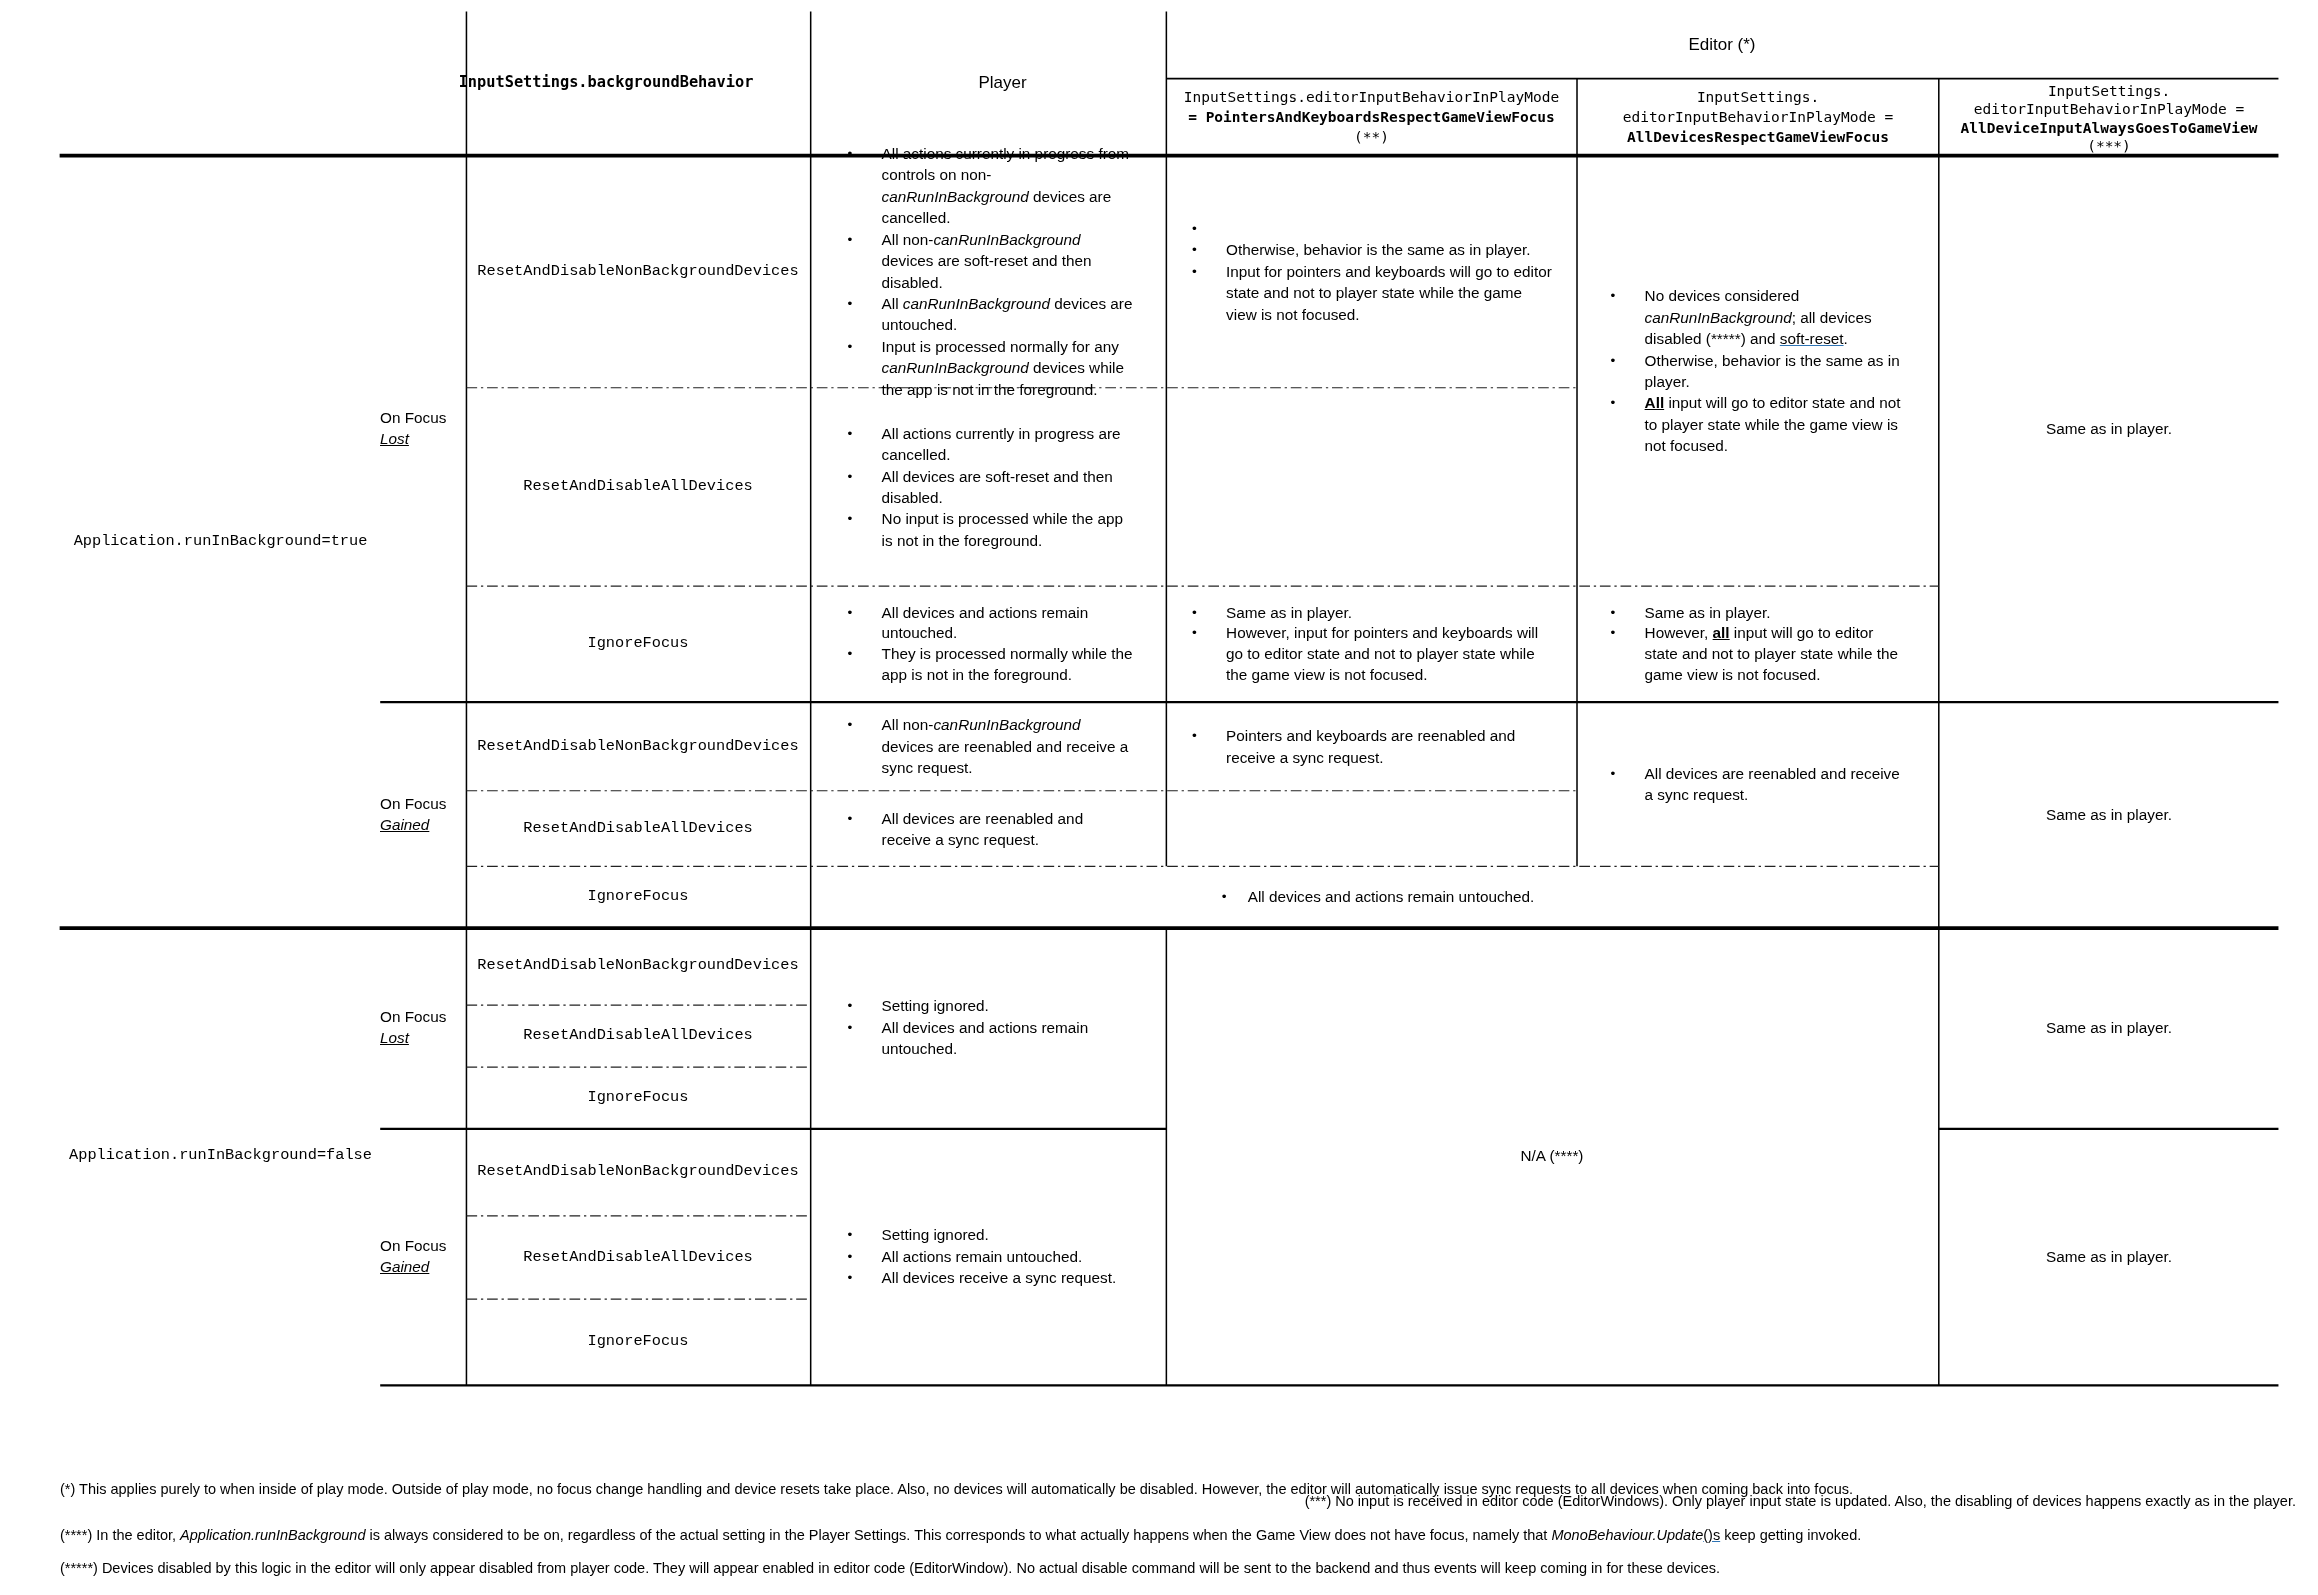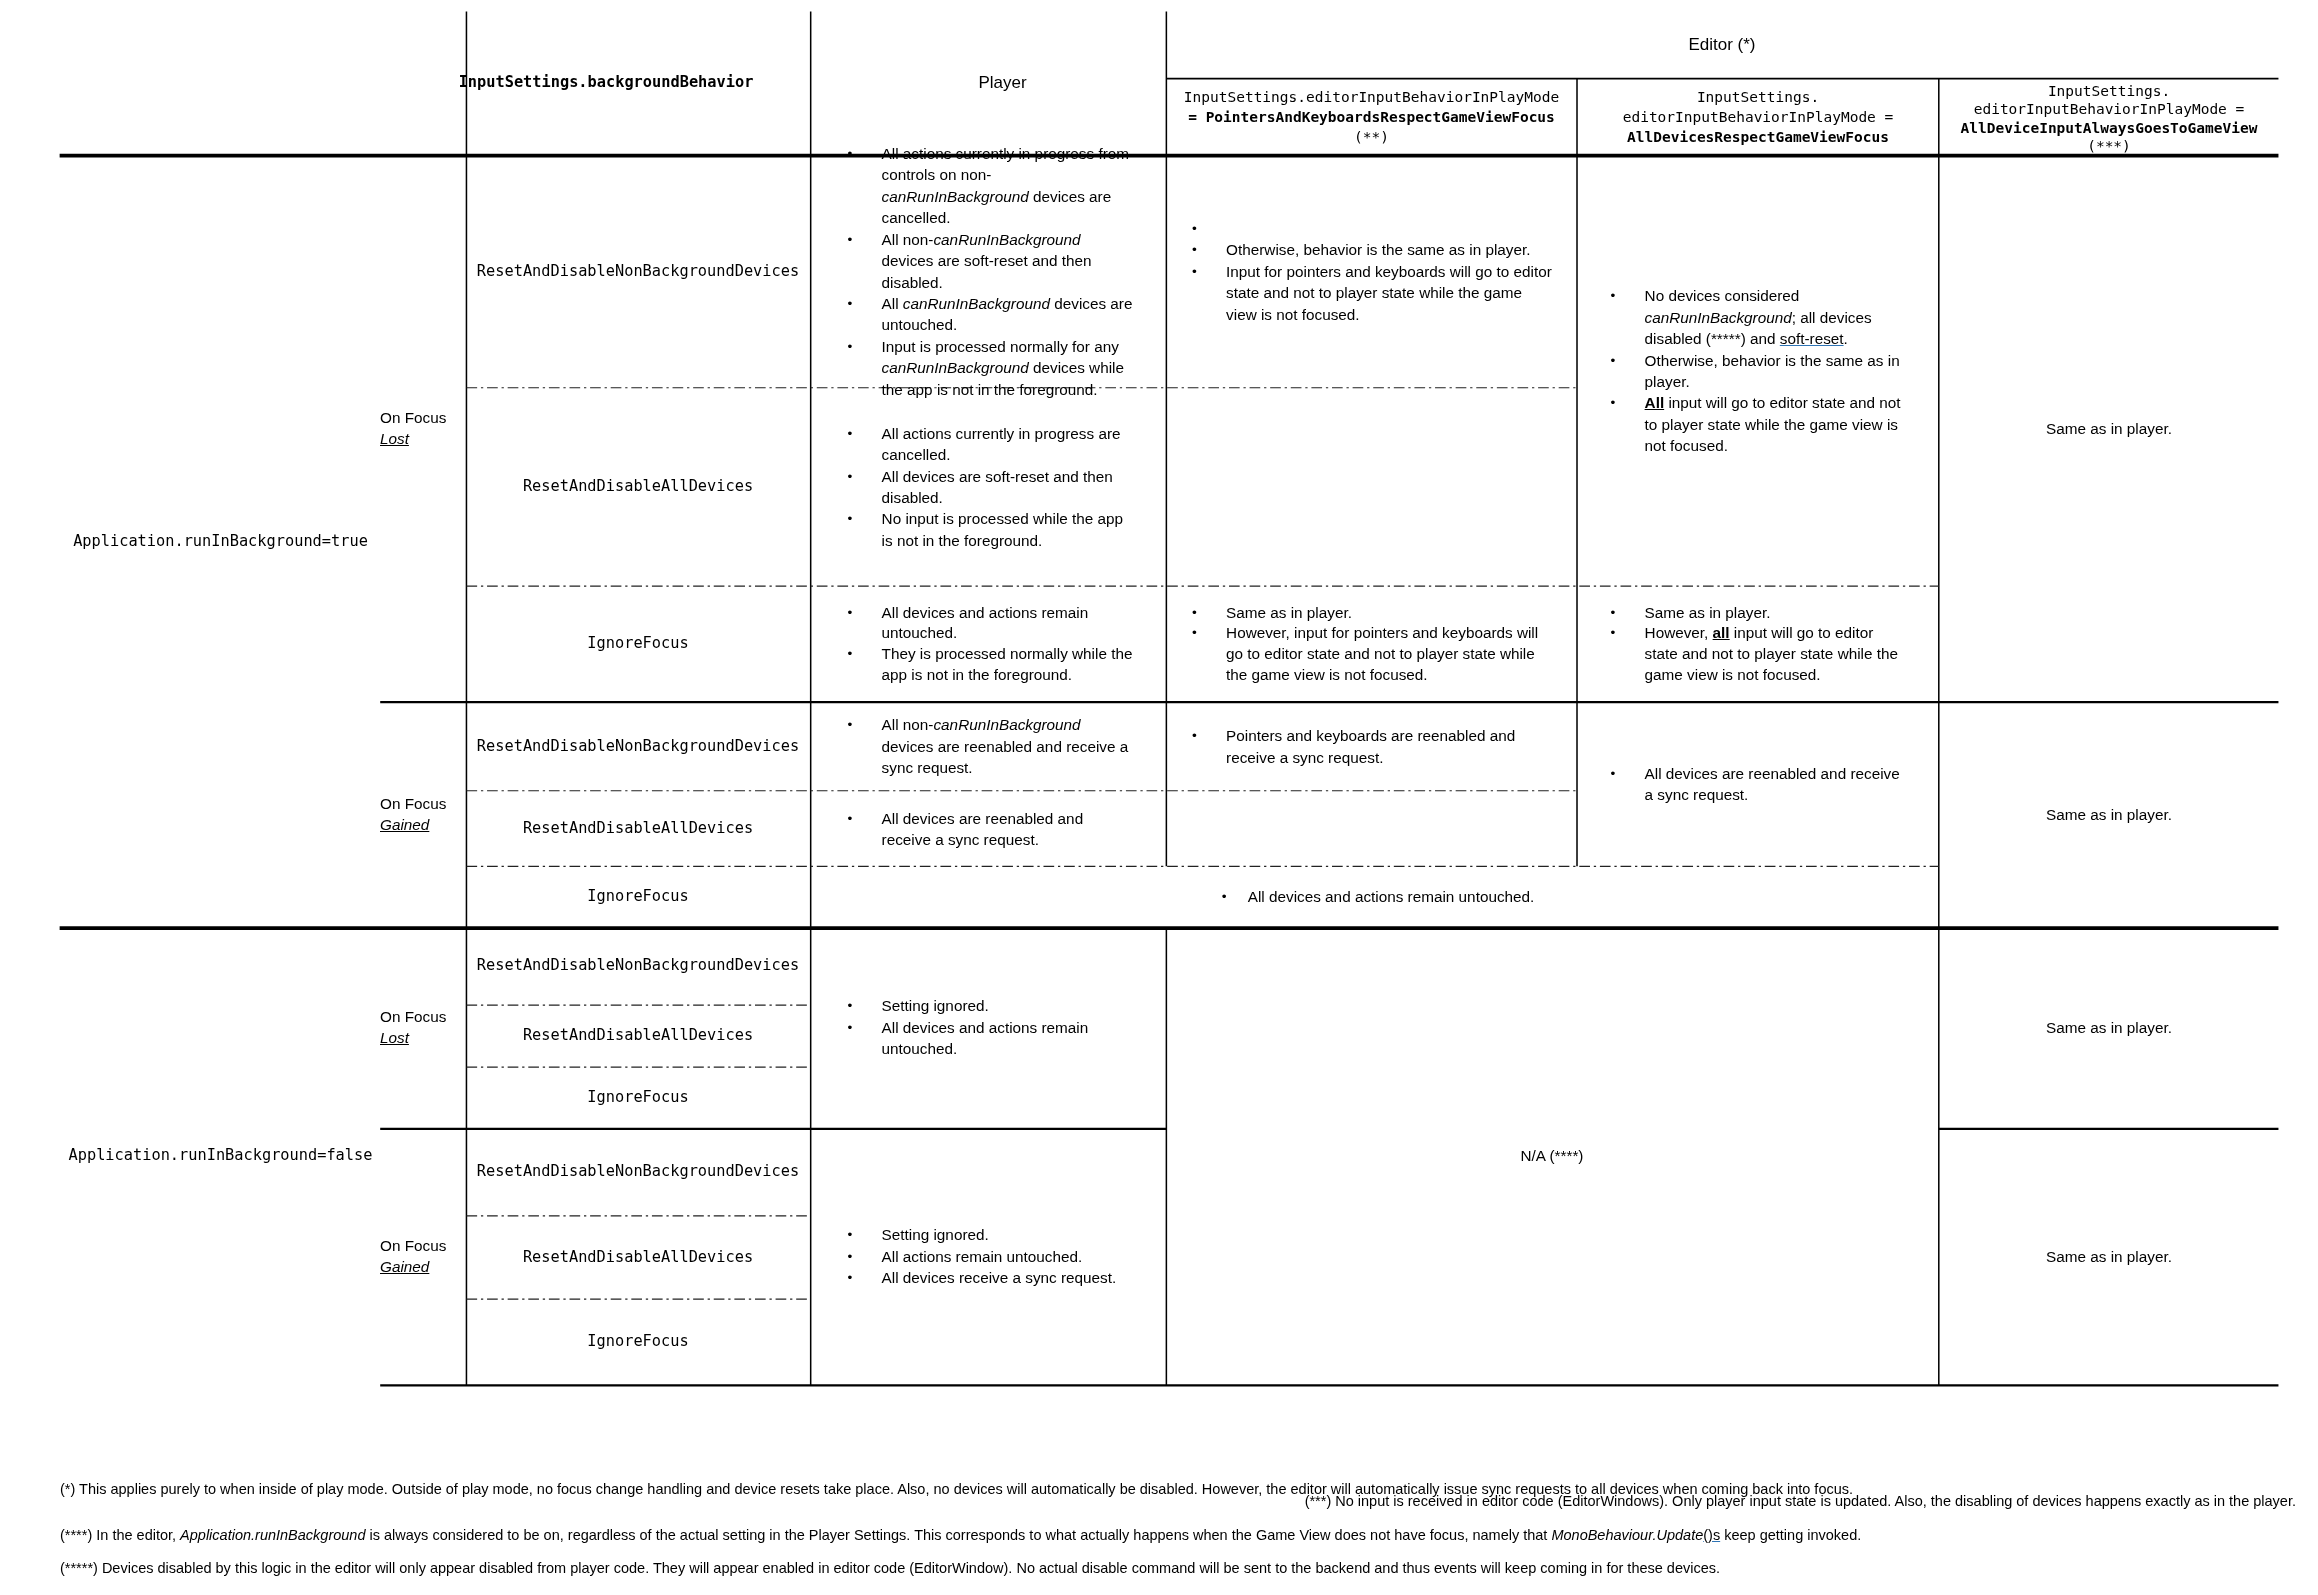--- a/index.html
+++ b/index.html
@@ -8,21 +8,21 @@
   svg.grid{position:absolute;left:0;top:0;pointer-events:none;}
   .cell{position:absolute;display:flex;flex-direction:column;justify-content:center;box-sizing:border-box;}
   .code{font-family:"DejaVu Sans Mono","Liberation Mono",monospace;}
   .b{font-weight:bold;}
   .i{font-style:italic;}
   .u{text-decoration:underline;}
   .bu{font-weight:bold;text-decoration:underline;}
   .link{text-decoration:underline;text-decoration-color:var(--link_underline,#2e74b5);}
   .ctext{align-items:center;text-align:center;}
   .hcenter{align-items:center;}
-  .nowrap{white-space:nowrap;}
+  .nowrap{white-space:nowrap;font-family:Liberation Mono, monospace;}
   .fs20{font-size:15.3px;line-height:21.4px;}
   .fs22{font-size:17px;line-height:21.4px;justify-content:center;}
   .hline{font-size:14.5px;line-height:20px;text-align:center;white-space:nowrap;}
   .hline4{line-height:18.3px;}
   .bullets .bullet-row{display:flex;align-items:flex-start;font-size:15.3px;line-height:21.4px;}
   .bullets .bullet{flex:0 0 34px;padding-left:6.1px;font-size:13.7px;}
   .bullets .bullet-text{flex:1;}
   .bullets.hcenter .bullet-row{flex:0 0 auto;}
   .bullets.hcenter .bullet{flex:0 0 26px;}
   .focus-label{font-size:15.3px;line-height:20.6px;text-align:left;}

